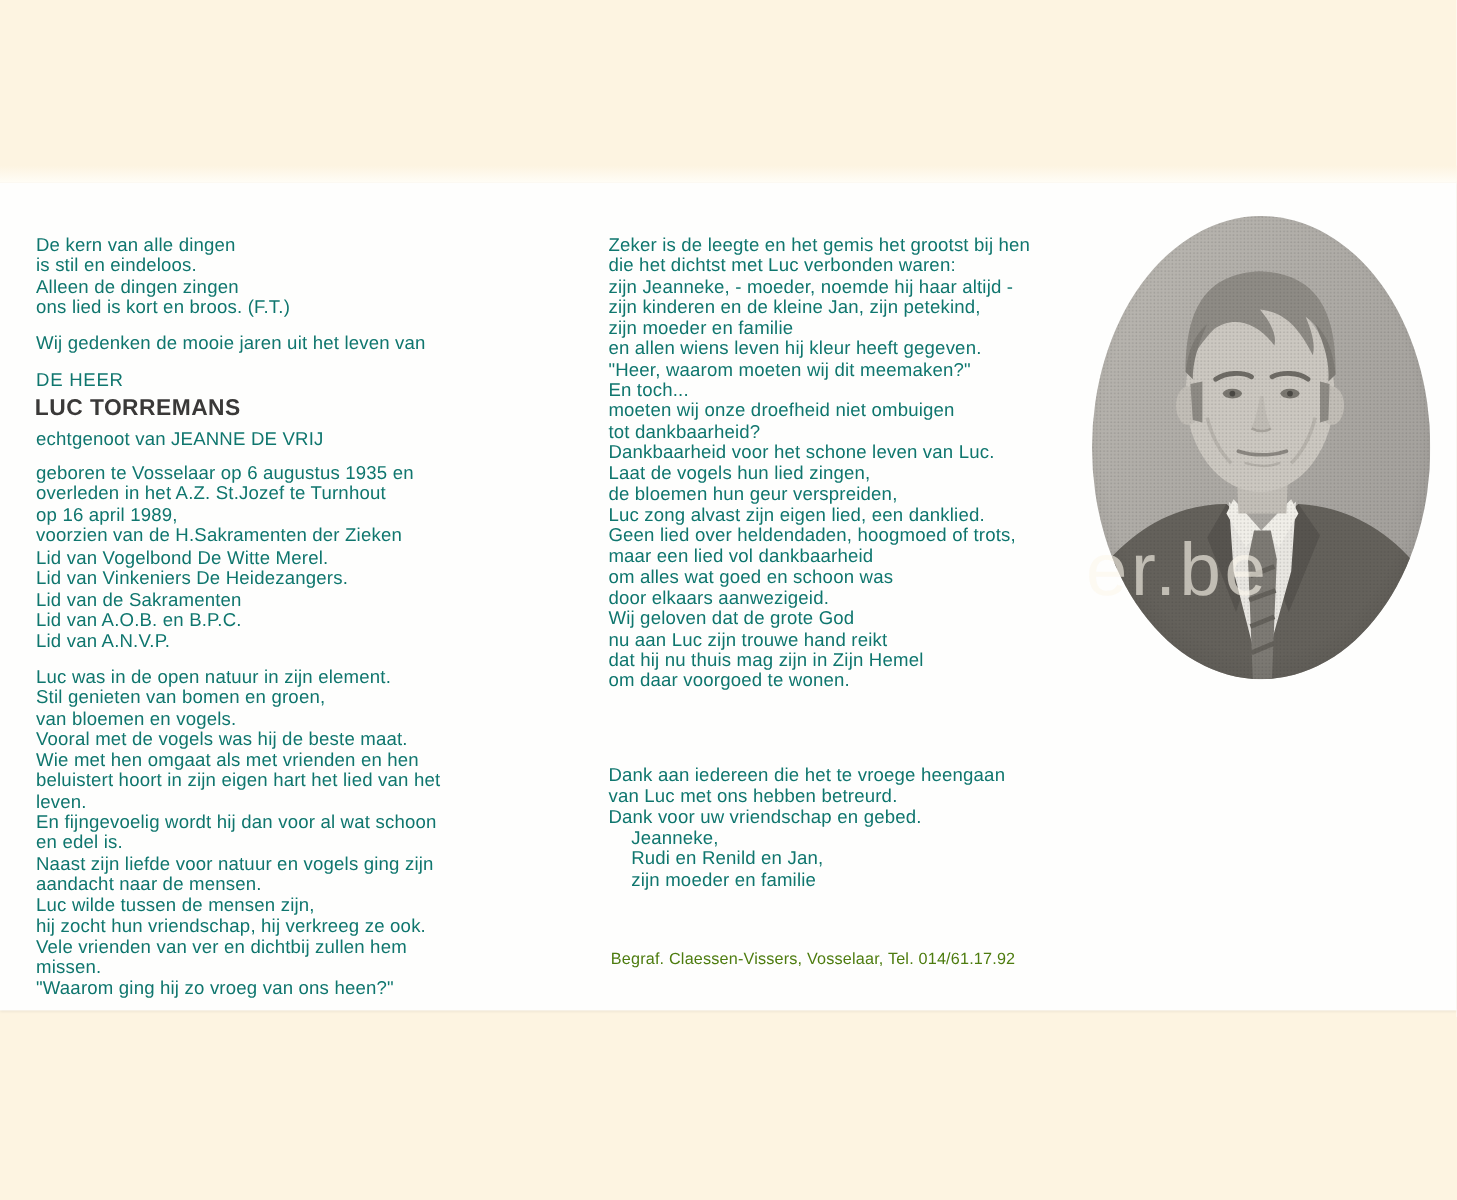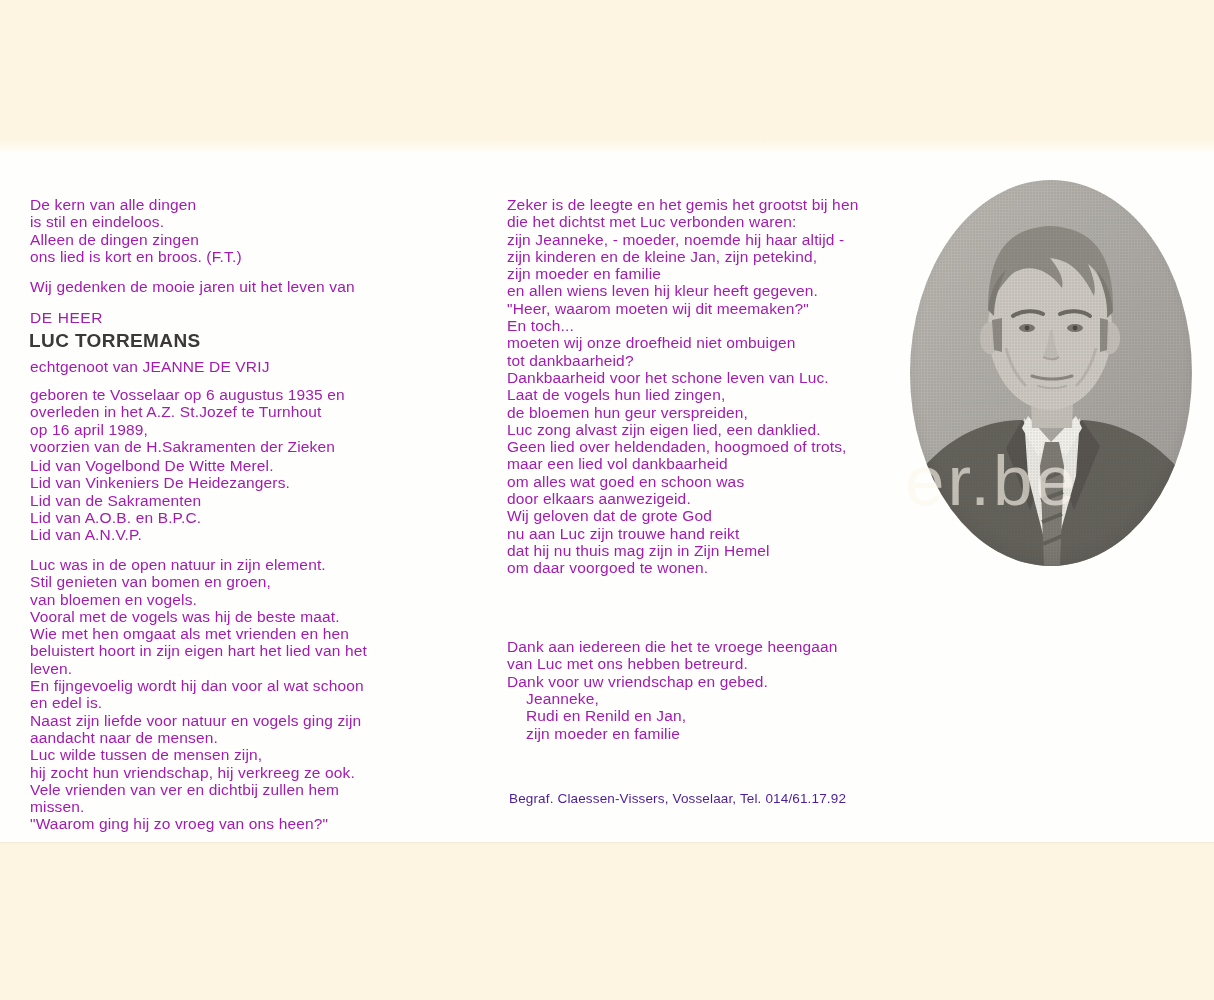--- a/index.html
+++ b/index.html
@@ -14,40 +14,40 @@
     position:absolute;left:0;top:152px;width:1214px;height:690px;
     background:#fefefd;
     box-shadow:0 -1px 0 rgba(0,0,0,0.03), 0 1px 2px rgba(0,0,0,0.06);
   }
   .card::before{ 
     content:"";position:absolute;left:0;top:-14px;width:100%;height:14px;
     background:linear-gradient(#fdf4e1,#fffdf6);
   }
   .blk{
     position:absolute;
-    color:#a21caf;
+    color:#0f766e;
     font-size:15.5px;
     line-height:17.3px;
     white-space:pre-line;
     letter-spacing:0.15px;
   }
   .honorific{letter-spacing:0.6px;}
   .name{
     font-size:19px;font-weight:bold;color:#3a3938;
     letter-spacing:0.4px;line-height:26px;white-space:nowrap;
   }
-  .small{font-size:13.5px;line-height:20px;color:#4c1d95;}
+  .small{font-size:13.5px;line-height:20px;color:#4d7c0f;}
   .photo{
     position:absolute;left:910px;top:28px;width:282px;height:386px;
     border-radius:50%;overflow:hidden;
   }
   .photo svg{display:block;width:100%;height:100%;}
   .watermark{
     position:absolute;left:905px;top:288px;
-    font-size:71px;font-weight:400;letter-spacing:3px;
+    font-size:62px;font-weight:400;letter-spacing:3px;
     color:rgba(252,247,235,0.62);
     filter:blur(0.6px);
     z-index:5;
     pointer-events:none;
     white-space:nowrap;
   }
 </style>
 </head>
 <body>
 

